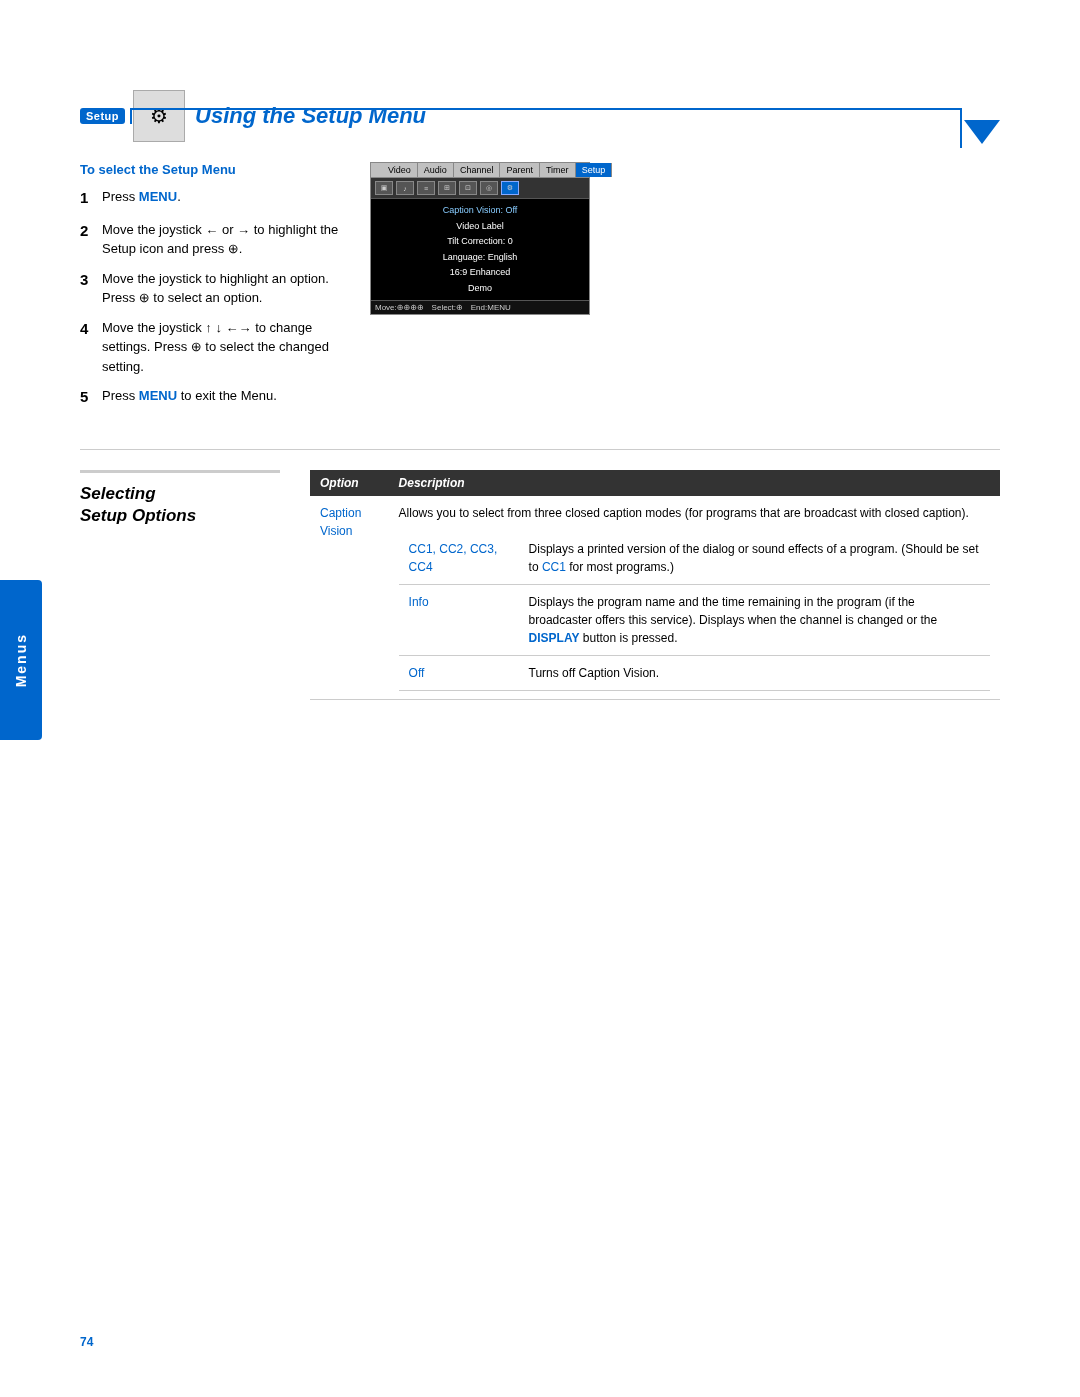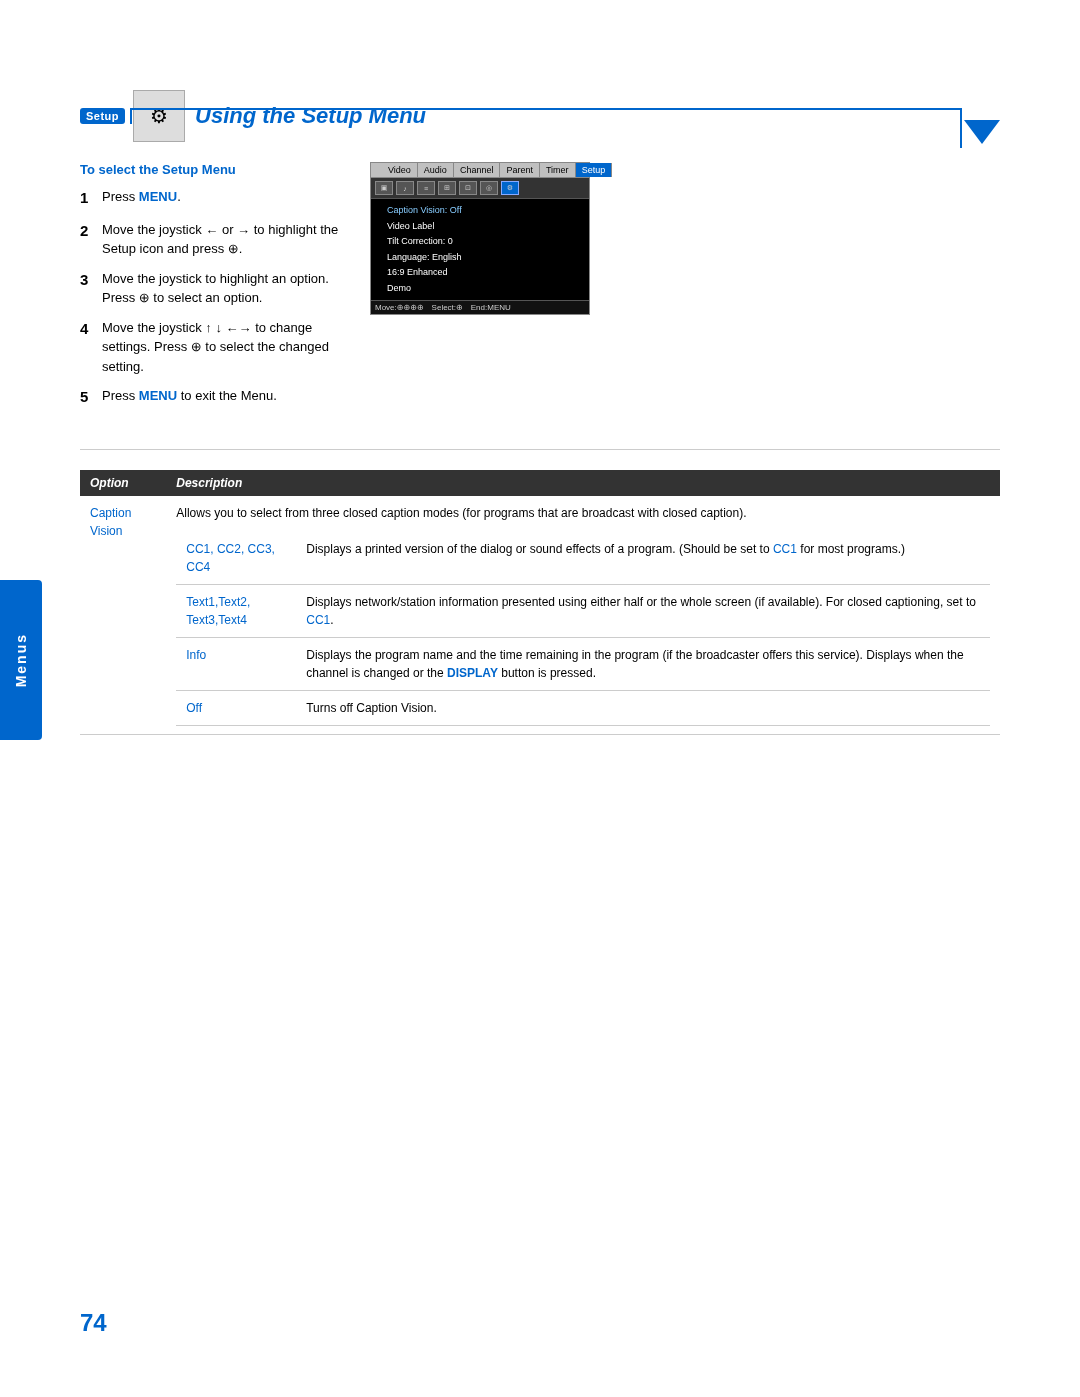--- a/index.html
+++ b/index.html
@@ -38,23 +38,23 @@
       font-size: 14px;
       font-weight: bold;
       writing-mode: vertical-rl;
       transform: rotate(180deg);
       letter-spacing: 2px;
     }
 
     
     .page-number {
       position: absolute;
-      bottom: 60px;
+      bottom: 48px;
       left: 80px;
-      font-size: 24px;
+      font-size: 12px;
       font-weight: bold;
       color: #0066cc;
     }
 
     
     .section-header {
       display: flex;
       align-items: center;
       margin-bottom: 20px;
       margin-top: 20px;
@@ -195,20 +195,21 @@
     .tv-icon.selected {
       background: #0066cc;
       border-color: #88aaff;
     }
 
     .tv-content {
       padding: 4px 16px;
       font-size: 9px;
       color: #fff;
       line-height: 1.5;
+      text-align: center;
     }
 
     .tv-menu-item {
       color: #fff;
       font-size: 9px;
       padding: 1px 0;
     }
 
     .tv-menu-item.highlighted {
       color: #88ccff;
@@ -444,20 +445,26 @@
             <span>End:MENU</span>
           </div>
         </div>
       </div>
     </div>
   </div>
 
   <hr class="divider">
 
   <div class="selecting-section">
+    <div class="selecting-left">
+      <div class="selecting-title">
+        <span>Selecting</span><br>
+        <span>Setup Options</span>
+      </div>
+    </div>
 
     <div class="selecting-right">
 
       <table class="options-table">
         <thead>
           <tr>
             <th>
               <span>Option</span>
             </th>
             <th>
@@ -480,28 +487,20 @@
 
                   <tr>
                     <td>
                       <span class="sub-option-link">CC1, CC2, CC3, CC4</span>
                     </td>
                     <td>
                       <span>Displays a printed version of the dialog or sound effects of a program. (Should be set to <span class="inline-link">CC1</span> for most programs.)</span>
                     </td>
                   </tr>
 
-                  <tr>
-                    <td>
-                      <span class="sub-option-link">Text1,Text2, Text3,Text4</span>
-                    </td>
-                    <td>
-                      <span>Displays network/station information presented using either half or the whole screen (if available). For closed captioning, set to <span class="inline-link">CC1</span>.</span>
-                    </td>
-                  </tr>
 
                   <tr>
                     <td>
                       <span class="sub-option-link">Info</span>
                     </td>
                     <td>
                       <span>Displays the program name and the time remaining in the program (if the broadcaster offers this service). Displays when the channel is changed or the <span class="display-link">DISPLAY</span> button is pressed.</span>
                     </td>
                   </tr>
 

